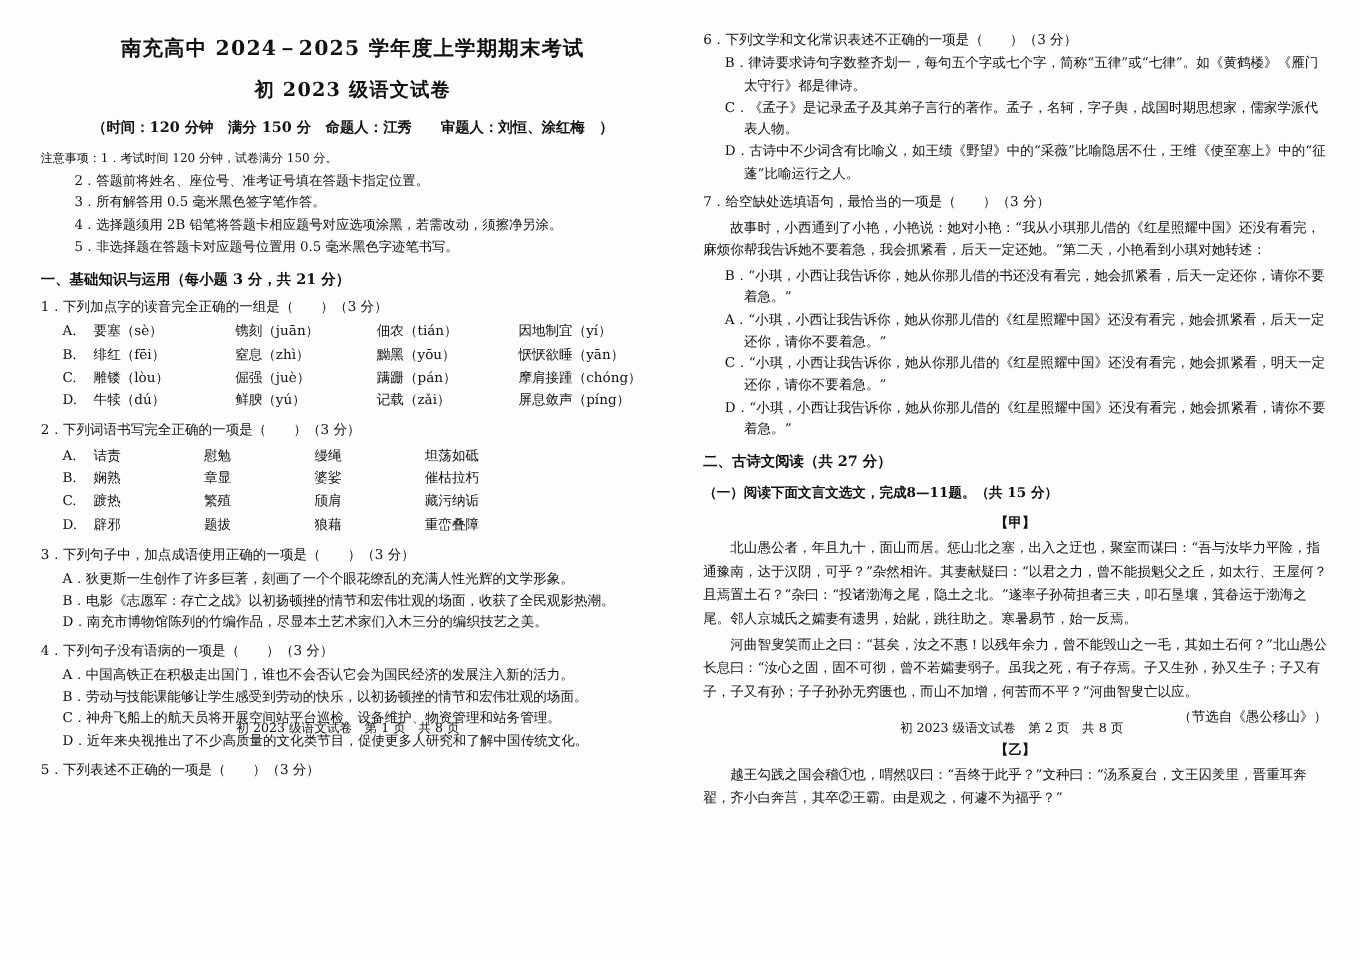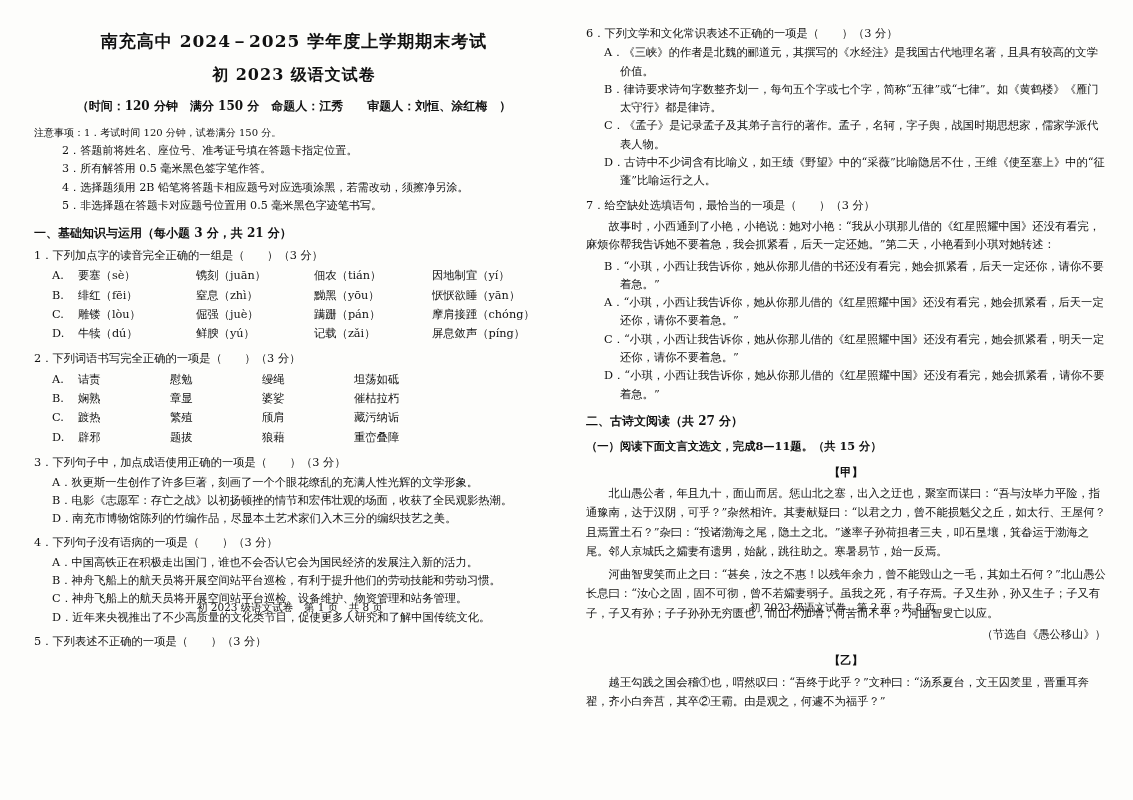--- a/index.html
+++ b/index.html
@@ -218,35 +218,34 @@
     <div class="qline" style="margin-top:7px;">3．下列句子中，加点成语使用正确的一项是（　　）（3 分）</div>
     <ul class="opts">
       <li>A．狄更斯一生创作了许多巨著，刻画了一个个眼花缭乱的充满人性光辉的文学形象。</li>
       <li>B．电影《志愿军：存亡之战》以初扬顿挫的情节和宏伟壮观的场面，收获了全民观影热潮。</li>
       <li>D．南充市博物馆陈列的竹编作品，尽显本土艺术家们入木三分的编织技艺之美。</li>
     </ul>
 
     <div class="qline" style="margin-top:6px;">4．下列句子没有语病的一项是（　　）（3 分）</div>
     <ul class="opts">
       <li>A．中国高铁正在积极走出国门，谁也不会否认它会为国民经济的发展注入新的活力。</li>
-      <li>B．神舟飞船上的航天员将开展空间站平台巡检，有利于提升他们的劳动技能和劳动习惯。</li>
+      <li>B．劳动与技能课能够让学生感受到劳动的快乐，以初扬顿挫的情节和宏伟壮观的场面。</li>
       <li>C．神舟飞船上的航天员将开展空间站平台巡检、设备维护、物资管理和站务管理。</li>
       <li>D．近年来央视推出了不少高质量的文化类节目，促使更多人研究和了解中国传统文化。</li>
     </ul>
 
     <div class="qline" style="margin-top:6px;">5．下列表述不正确的一项是（　　）（3 分）</div>
 
     <div class="footer">初 2023 级语文试卷　第 1 页　共 8 页</div>
   </div>
 
   <div class="col right">
 
     <div class="qline">6．下列文学和文化常识表述不正确的一项是（　　）（3 分）</div>
     <ul class="opts">
-      <li>A．《三峡》的作者是北魏的郦道元，其撰写的《水经注》是我国古代地理名著，且具有较高的文学价值。</li>
       <li>B．律诗要求诗句字数整齐划一，每句五个字或七个字，简称“五律”或“七律”。如《黄鹤楼》《雁门太守行》都是律诗。</li>
       <li>C．《孟子》是记录孟子及其弟子言行的著作。孟子，名轲，字子舆，战国时期思想家，儒家学派代表人物。</li>
       <li>D．古诗中不少词含有比喻义，如王绩《野望》中的“采薇”比喻隐居不仕，王维《使至塞上》中的“征蓬”比喻运行之人。</li>
     </ul>
 
     <div class="qline" style="margin-top:6px;">7．给空缺处选填语句，最恰当的一项是（　　）（3 分）</div>
     <div class="para">故事时，小西通到了小艳，小艳说：她对小艳：“我从小琪那儿借的《红星照耀中国》还没有看完，麻烦你帮我告诉她不要着急，我会抓紧看，后天一定还她。”第二天，小艳看到小琪对她转述：</div>
     <ul class="opts">
       <li>B．“小琪，小西让我告诉你，她从你那儿借的书还没有看完，她会抓紧看，后天一定还你，请你不要着急。”</li>
       <li>A．“小琪，小西让我告诉你，她从你那儿借的《红星照耀中国》还没有看完，她会抓紧看，后天一定还你，请你不要着急。”</li>

